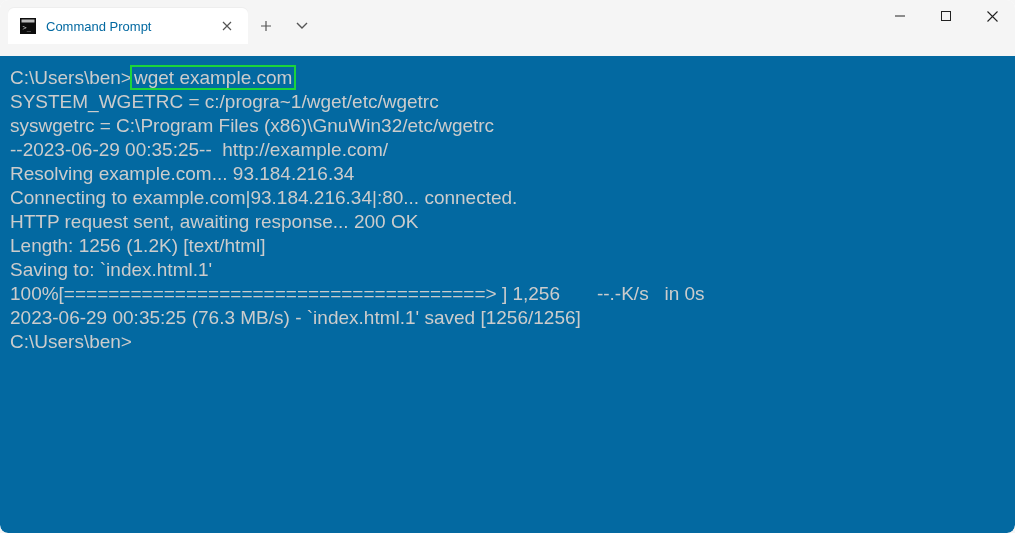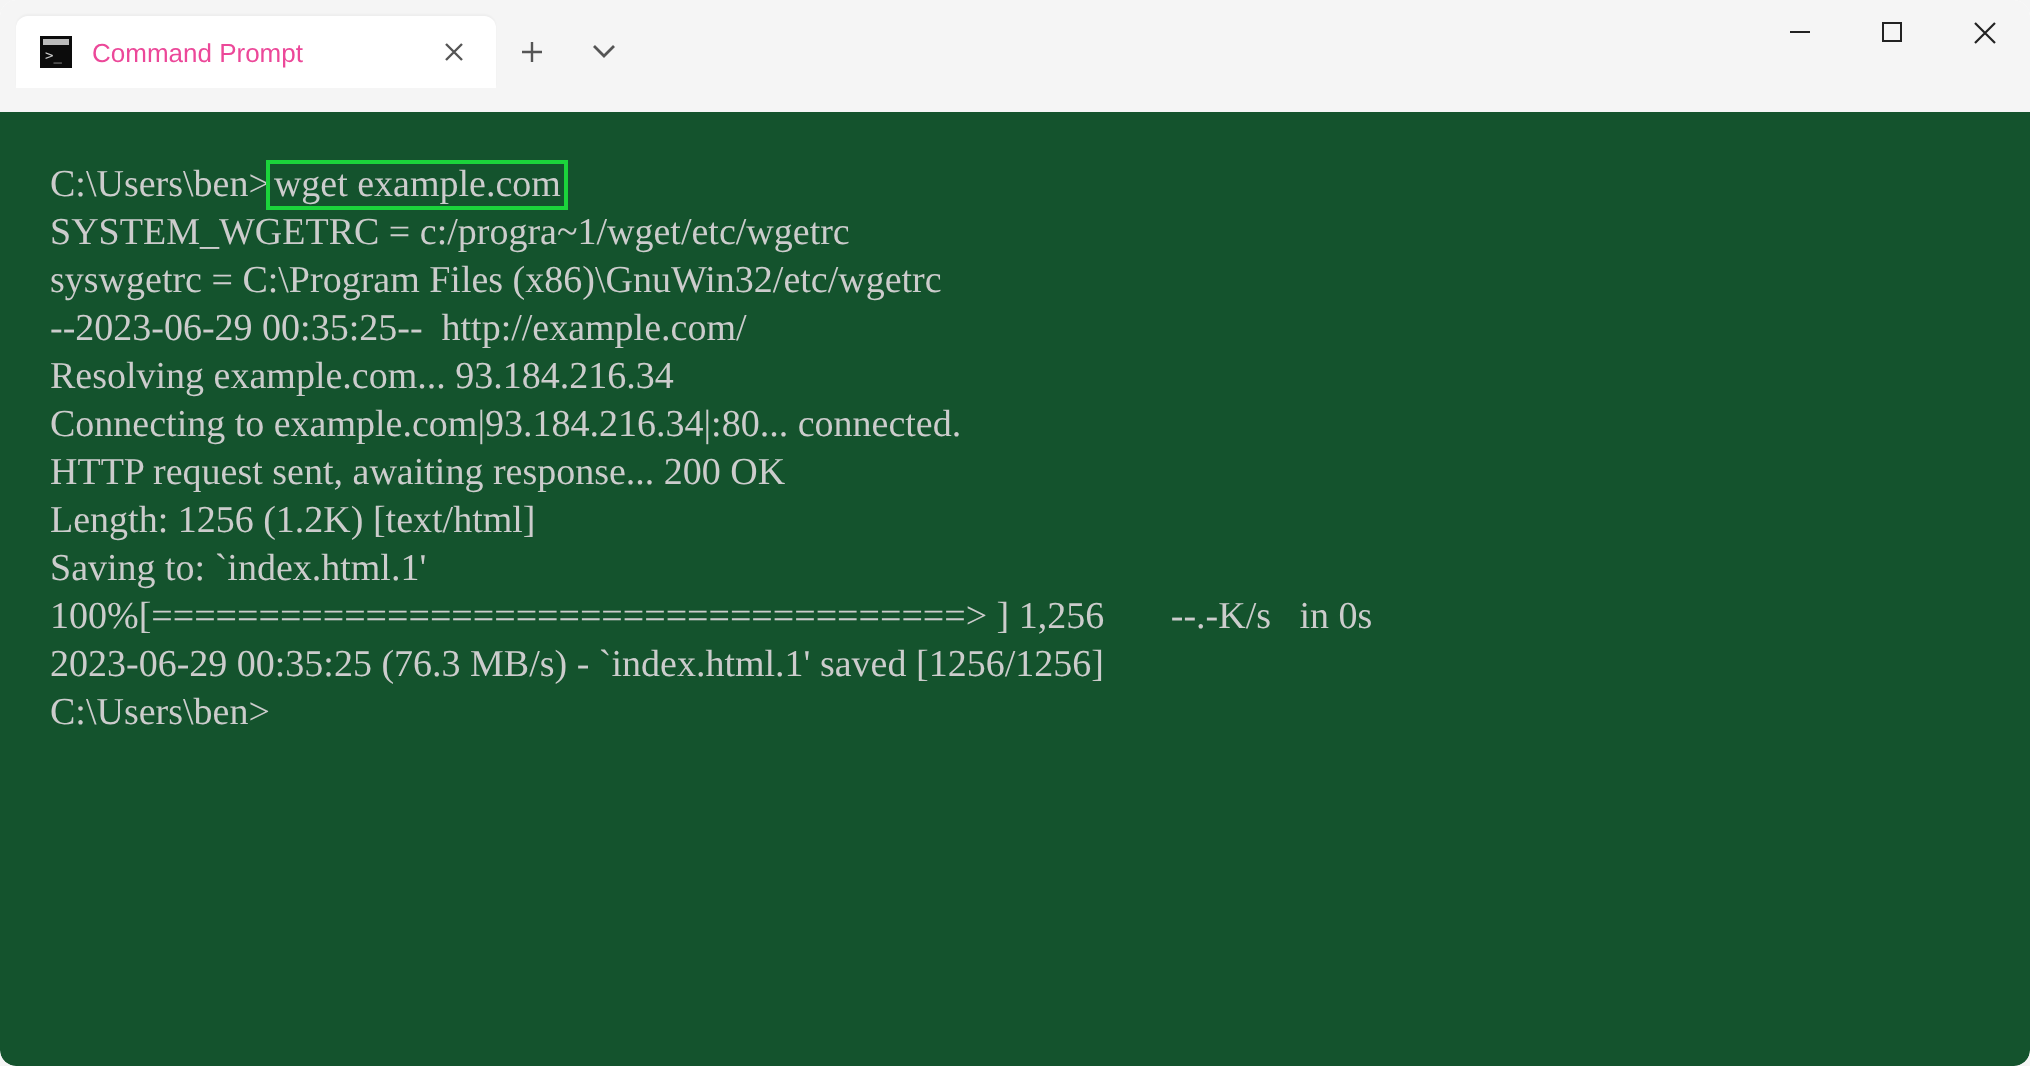--- a/index.html
+++ b/index.html
@@ -46,21 +46,21 @@
   }
   .tab-icon {
     width: 16px;
     height: 16px;
     display: flex;
     align-items: center;
     justify-content: center;
   }
   .tab-title {
     font-size: 13px;
-    color: #ec4899;
+    color: #0369a1;
     flex: 1;
     white-space: nowrap;
   }
   .tab-close {
     width: 18px;
     height: 18px;
     display: flex;
     align-items: center;
     justify-content: center;
     color: #555;
@@ -91,26 +91,26 @@
     width: 46px;
     height: 32px;
     display: flex;
     align-items: center;
     justify-content: center;
     color: #222;
     cursor: pointer;
   }
   .terminal {
     flex: 1;
-    background: #14532d;
+    background: #0369a1;
     color: #cccccc;
-    font-family: Liberation Serif, serif;
+    font-family: Liberation Sans, sans-serif;
     font-size: 19px;
     line-height: 24px;
-    padding: 25px;
+    padding: 10px;
     white-space: pre;
     overflow: hidden;
   }
   .hl {
     border: 2px solid #1bd43b;
     padding: 0 2px;
     margin-left: -2px;
   }
   .prompt-line { display: block; }
 </style>

